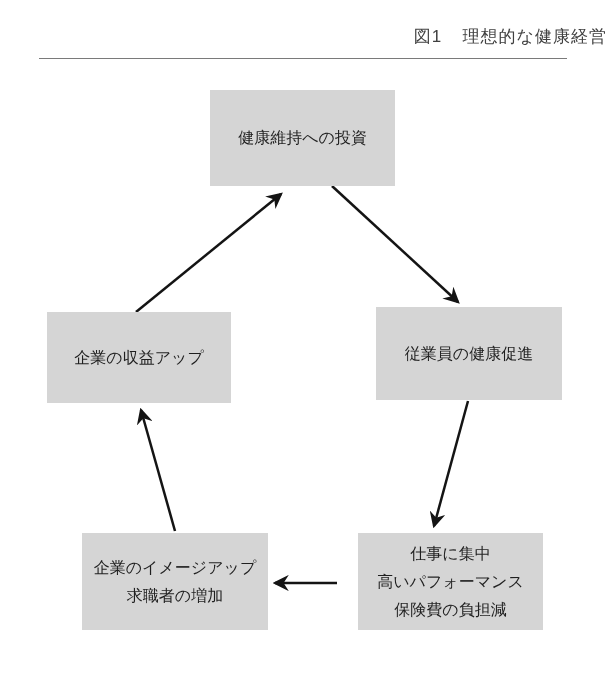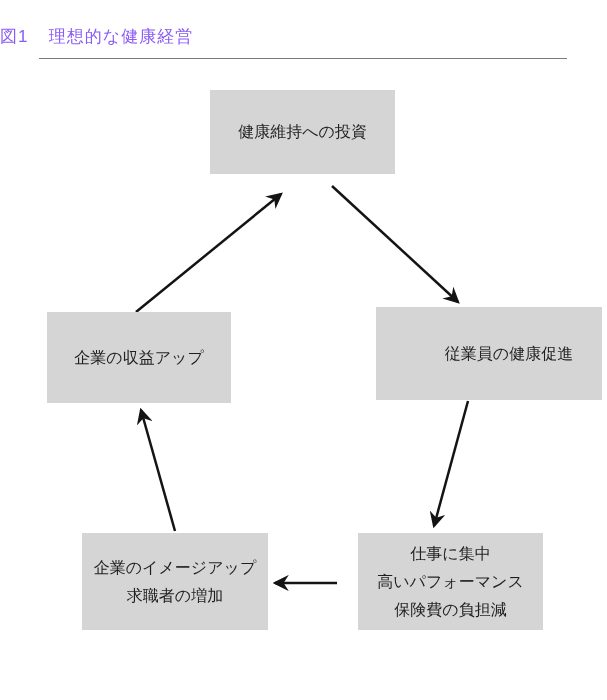--- a/index.html
+++ b/index.html
@@ -20,24 +20,24 @@
     background: #ffffff;
     font-family: "Liberation Sans", sans-serif;
     color: var(--text);
     overflow: hidden;
   }
   .figure-title {
     position: absolute;
     top: 25px;
     left: 0;
     right: 0;
-    text-align: left;
+    text-align: right;
     font-size: 17px;
     letter-spacing: 1px;
-    color: #8b5cf6;
+    color: #404040;
     white-space: nowrap;
   }
   .figure-title .figure-label {
     margin-right: 1.2em;
   }
   .title-rule {
     position: absolute;
     top: 58px;
     left: 39px;
     width: 528px;
@@ -68,22 +68,22 @@
     align-items: center;
     justify-content: center;
     text-align: center;
   }
   .node-line {
     font-size: 16px;
     line-height: 28px;
     color: var(--text);
     white-space: nowrap;
   }
-  .node-investment   { left: 210px; top:  90px; width: 185px; height: 84px; }
-  .node-promotion    { left: 376px; top: 307px; width: 186px; height: 93px; padding-left: 40px; }
+  .node-investment   { left: 210px; top:  90px; width: 185px; height: 96px; }
+  .node-promotion    { left: 376px; top: 307px; width: 186px; height: 93px; }
   .node-performance  { left: 338px; top: 533px; width: 185px; height: 97px; margin-left: 20px; }
   .node-image        { left:  82px; top: 533px; width: 186px; height: 97px; }
   .node-profit       { left:  47px; top: 312px; width: 184px; height: 91px; }
 </style>
 </head>
 <body>
 
 <div class="page">
 
   <div class="figure-title">

